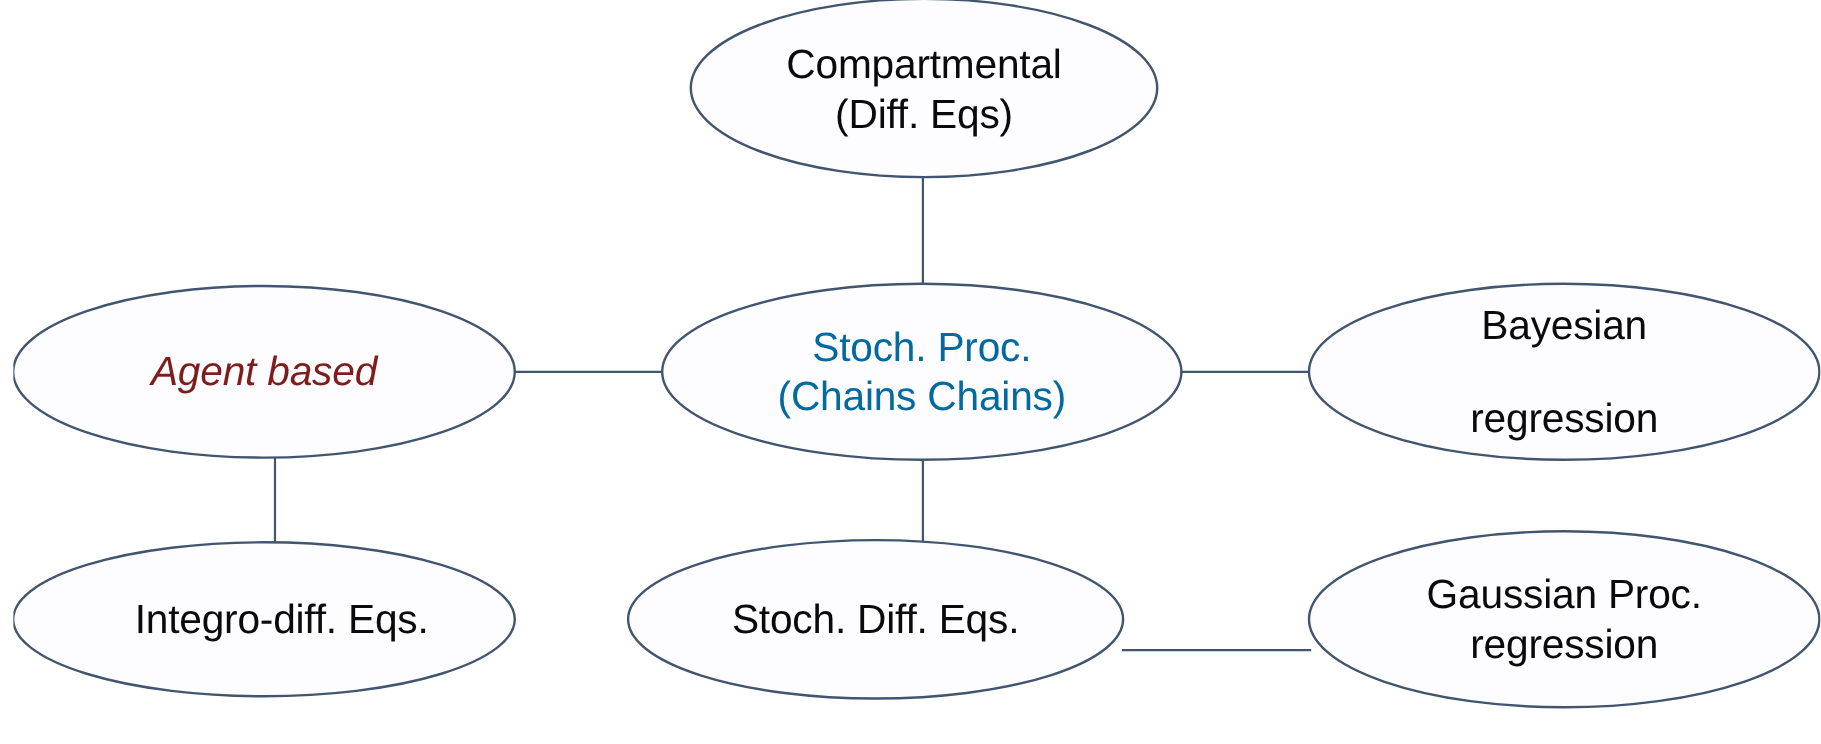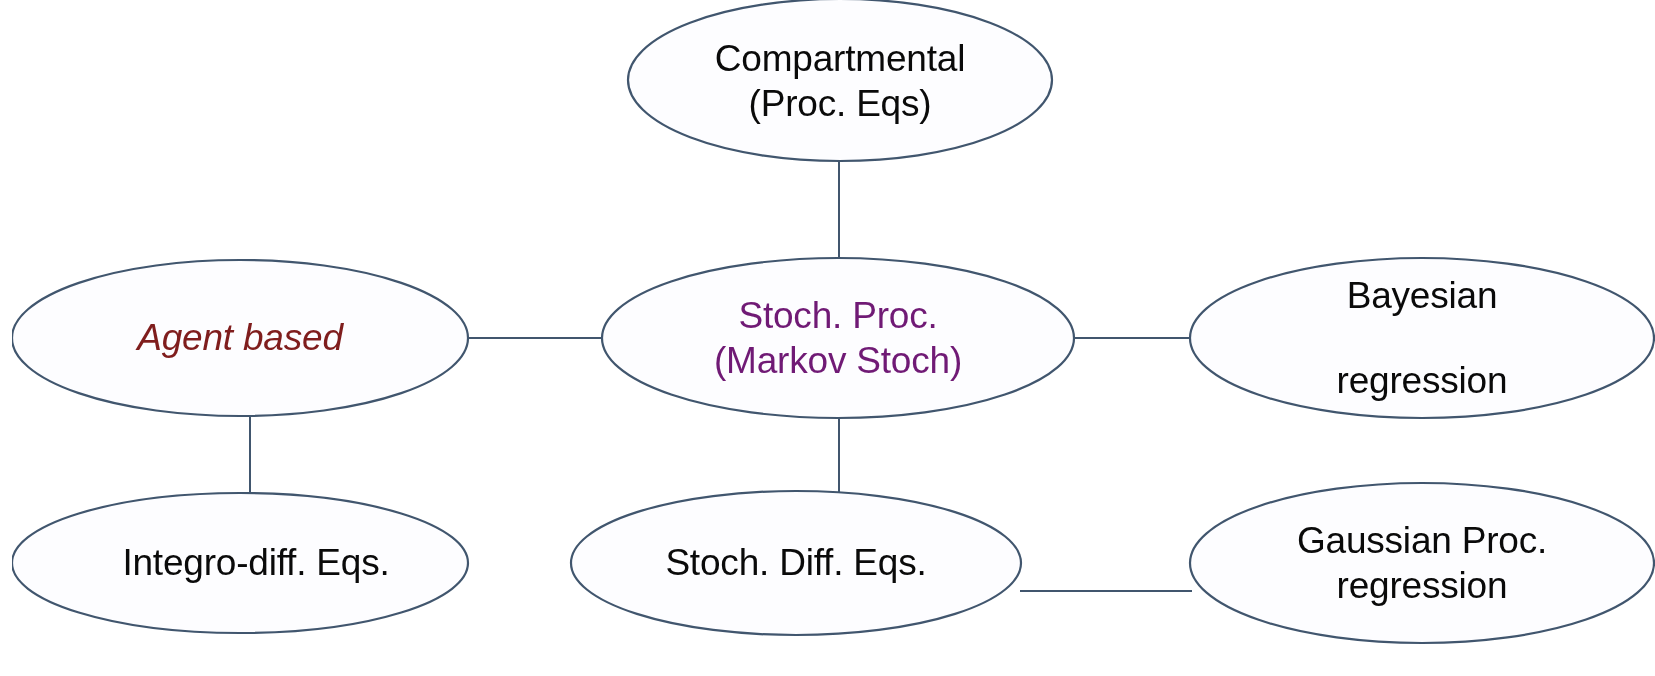--- a/index.html
+++ b/index.html
@@ -80,30 +80,30 @@
       <ellipse class="node-ellipse" cx="826" cy="338" rx="236" ry="80" style="fill: rgb(253, 253, 255); stroke: rgb(65, 86, 110);"></ellipse>
       <ellipse class="node-ellipse" cx="1410" cy="338" rx="232" ry="80" style="fill: rgb(253, 253, 255); stroke: rgb(65, 86, 110);"></ellipse>
       <ellipse class="node-ellipse" cx="228" cy="563" rx="228" ry="70" style="fill: rgb(253, 253, 255); stroke: rgb(65, 86, 110);"></ellipse>
       <ellipse class="node-ellipse" cx="784" cy="563" rx="225" ry="72" style="fill: rgb(253, 253, 255); stroke: rgb(65, 86, 110);"></ellipse>
       <ellipse class="node-ellipse" cx="1410" cy="563" rx="232" ry="80" style="fill: rgb(253, 253, 255); stroke: rgb(65, 86, 110);"></ellipse>
     </g>
   </svg>
 
   <div class="node-label" style="left: 616px; top: 0px; width: 424px; height: 162px; color: rgb(10, 10, 10);">
     <span class="line">Compartmental</span>
-    <span class="line">(Proc. Eqs)</span>
+    <span class="line">(Diff. Eqs)</span>
   </div>
 
   <div class="node-label" style="left: 0px; top: 260px; width: 456px; height: 156px; color: #7f1d1d; font-style: italic;">
     <span class="line">Agent based</span>
   </div>
 
-  <div class="node-label" style="left: 590px; top: 258px; width: 472px; height: 160px; color: #701a75; align-items: center;">
+  <div class="node-label" style="left: 590px; top: 258px; width: 472px; height: 160px; color: #0369a1; align-items: center;">
     <span class="line">Stoch. Proc.</span>
-    <span class="line">(Markov Stoch)</span>
+    <span class="line">(Chains Chains)</span>
   </div>
 
   <div class="node-label" style="left: 1178px; top: 258px; width: 464px; height: 160px; color: rgb(10, 10, 10); gap: 40px;">
     <span class="line">Bayesian</span>
     <span class="line">regression</span>
   </div>
 
   <div class="node-label" style="left: 0px; top: 493px; width: 456px; height: 140px; color: rgb(10, 10, 10); padding-left: 16px;">
     <span class="line">Integro-diff. Eqs.</span>
   </div>

